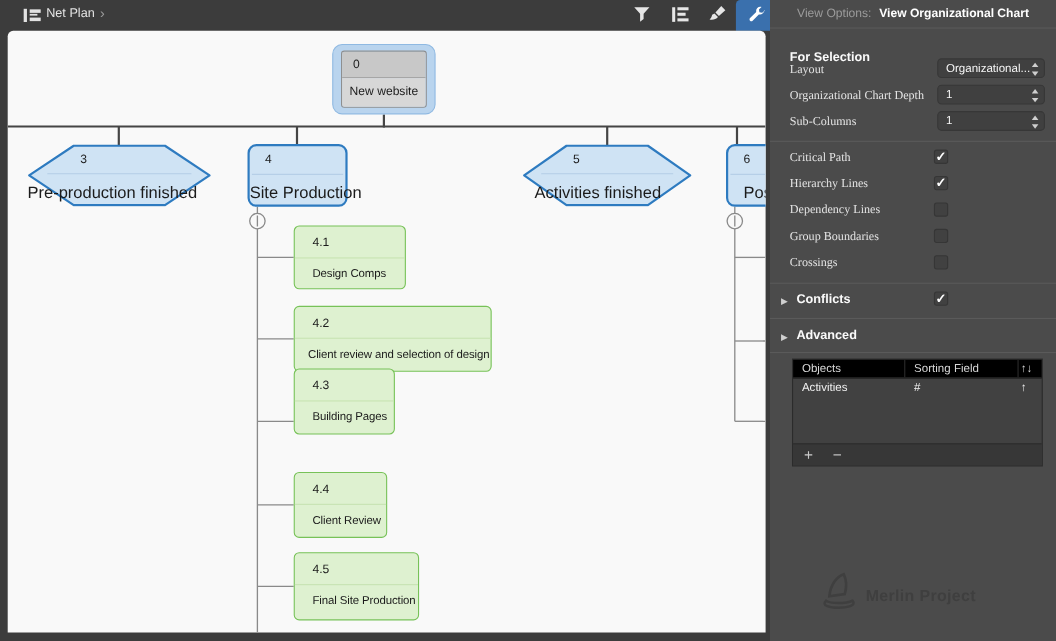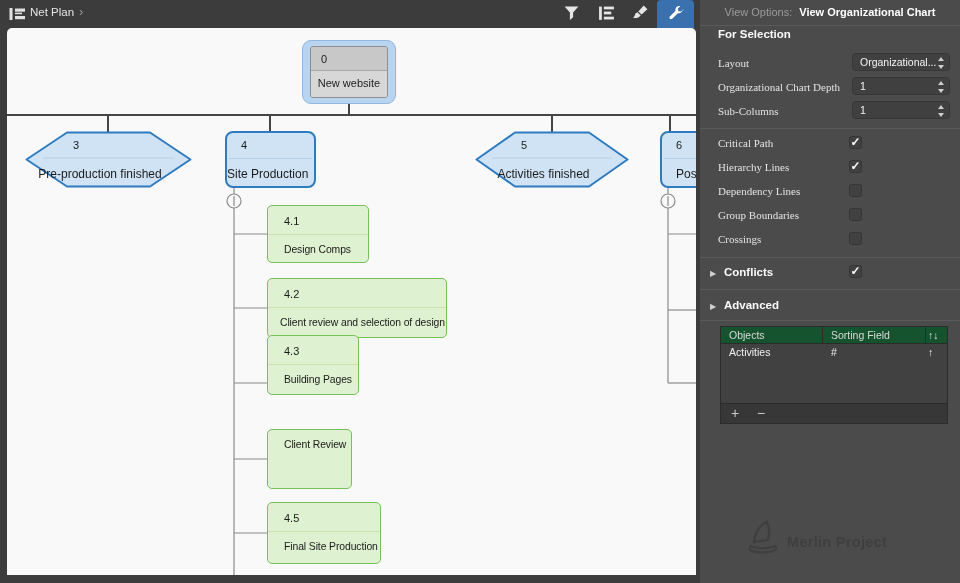--- a/index.html
+++ b/index.html
@@ -1,20 +1,20 @@
 <!DOCTYPE html>
 <html><head>
 <meta charset="utf-8">
 <style>
   * { margin:0; padding:0; box-sizing:border-box; }
   html,body { width:960px; height:583px; overflow:hidden; }
   body { background:#3c3c3c; font-family:"Liberation Sans", sans-serif; position:relative; }
 
   
-  .topbar { position:absolute; left:0; top:0; width:700px; height:28px; }
+  .topbar { position:absolute; left:12px; top:0; width:700px; height:28px; }
   .appicon { position:absolute; left:9px; top:6px; }
   .crumb-root { position:absolute; left:30px; top:0; line-height:24px; font-size:11.5px; color:#e4e4e4; }
   .crumb-chev { position:absolute; left:79px; top:0; line-height:23px; font-size:13px; color:#9a9a9a; }
   .crumb-cur  { position:absolute; left:91px; top:0; line-height:24px; font-size:11.5px; color:#f2f2f2; }
   .tool { position:absolute; top:5px; width:17px; height:17px; }
   .tool-filter  { left:563px; }
   .tool-outline { left:598px; }
   .tool-brush   { left:632px; }
   .tool-active-bg { position:absolute; left:657px; top:0; width:37px; height:28px;
                     background:#3a70ad; border-radius:4px 4px 0 0; }
@@ -31,21 +31,21 @@
               border:1px solid #8f8f8f; border-radius:3px; overflow:hidden; }
   .rootnum { height:24px; background:#c8c8c8; border-bottom:1px solid #a6a6a6;
              font-size:11px; color:#1c1c1c; padding:6px 0 0 10px; }
   .rootlabel { height:27px; background:#d7d7d7; font-size:11px; color:#1c1c1c;
                text-align:center; padding-top:6px; }
 
   .node { position:absolute; }
   .node svg { position:absolute; left:0; top:0; }
   .nnum { position:absolute; top:8px; font-size:11px; color:#1b1b1b; }
   .nlabel { position:absolute; left:0; right:17px; top:36px; text-align:center;
-            font-size:12px; color:#1b1b1b; white-space:nowrap; }
+            font-size:15px; color:#1b1b1b; white-space:nowrap; }
   .rectnode { background:#cfe3f4; border:2px solid #2e7bc0; border-radius:8px; }
   .rectnode .ndivider { position:absolute; left:2px; right:2px; top:25px; border-top:1px solid #b3cde6; }
 
   .task { position:absolute; background:#def1d0; border:1.5px solid #77c258; border-radius:5px; }
   .gnum { height:29px; font-size:11px; color:#1b1b1b; padding:9px 0 0 16px;
           border-bottom:1px solid #c7e3b2; }
   .glabel { padding:9px 8px 0 16px; font-size:10.4px; color:#1b1b1b; white-space:nowrap; letter-spacing:-0.1px; }
 
   
   .sidebar { position:absolute; left:700px; top:0; width:260px; height:583px; background:#4b4b4b; }
@@ -68,21 +68,21 @@
   .cbox { position:absolute; left:149px; width:13px; height:13px; background:#414141;
           border:1px solid #363636; border-radius:2.5px; text-align:center; }
   .cbox span { display:block; color:#ffffff; font-size:12px; font-weight:bold; line-height:12px;
                margin-top:-1px; }
 
   .disc { position:absolute; left:10px; font-size:8px; color:#d0d0d0; }
   .sb-bold { position:absolute; left:24px; font-size:11.5px; font-weight:bold; color:#fafafa; }
 
   .sorttable { position:absolute; left:20px; top:326px; width:228px; height:98px;
                background:#414141; border:1px solid #2b2b2b; }
-  .st-head { display:flex; height:17px; background:#14532d; border-bottom:1px solid #2b2b2b; }
+  .st-head { display:flex; height:17px; background:#000000; border-bottom:1px solid #2b2b2b; }
   .st-head div { font-size:10.5px; color:#d9d9d9; padding:2px 0 0 8px; border-right:1px solid #2b2b2b; }
   .st-row { display:flex; height:17px; }
   .st-row div { font-size:10.5px; color:#f0f0f0; padding:2px 0 0 8px; }
   .c1 { width:102px; } .c2 { width:103px; } .c3 { width:21px; padding-left:2px !important; }
   .st-foot { position:absolute; left:0; bottom:0; width:100%; height:20px; background:#373737;
              border-top:1px solid #2b2b2b; }
   .st-foot span { position:absolute; top:1px; font-size:14px; color:#c9c9c9; }
   .st-plus { left:10px; } .st-minus { left:36px; }
 
   .watermark { position:absolute; left:47px; top:520px; width:200px; height:45px; color:#3f3f3f; }
@@ -199,36 +199,37 @@
   </div>
   <div class="task" style="left:260px; top:250px; width:180px; height:60px">
     <div class="gnum">4.2</div>
     <div class="glabel" style="padding-left:12px">Client review and selection of design</div>
   </div>
   <div class="task" style="left:260px; top:307px; width:92px; height:60px">
     <div class="gnum">4.3</div>
     <div class="glabel">Building Pages</div>
   </div>
   <div class="task" style="left:260px; top:401px; width:85px; height:60px">
+    <div class="gnum">4.4</div>
     <div class="glabel">Client Review</div>
   </div>
   <div class="task" style="left:260px; top:474px; width:114px; height:62px">
     <div class="gnum">4.5</div>
     <div class="glabel">Final Site Production</div>
   </div>
 </div>
 
 <div class="sidebar">
   <div class="sb-header">
     <span class="pfx">View Options:</span>
     <span class="ttl">View Organizational Chart</span>
   </div>
   <div class="sb-sep" style="top:25px"></div>
 
-  <div class="sb-heading" style="top:28px">For Selection</div>
+  <div class="sb-heading" style="top:46px">For Selection</div>
 
   <div class="sb-label" style="top:57px">Layout</div>
   <div class="sb-control" style="top:53px">
     <span>Organizational...</span>
     <span class="stepper">
         <span class="up"></span>
         <span class="dn"></span>
       </span>
   </div>
 

